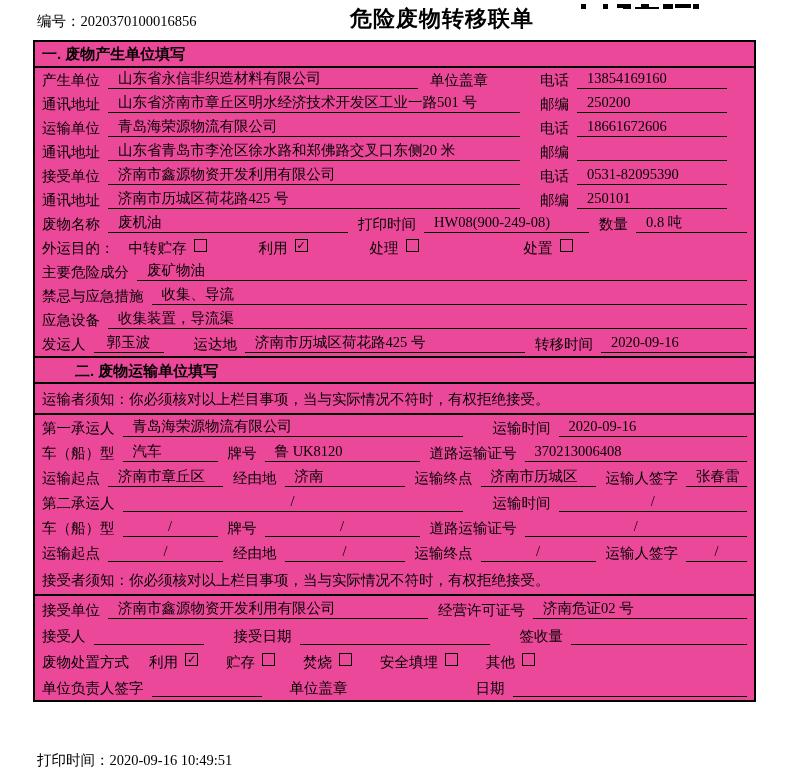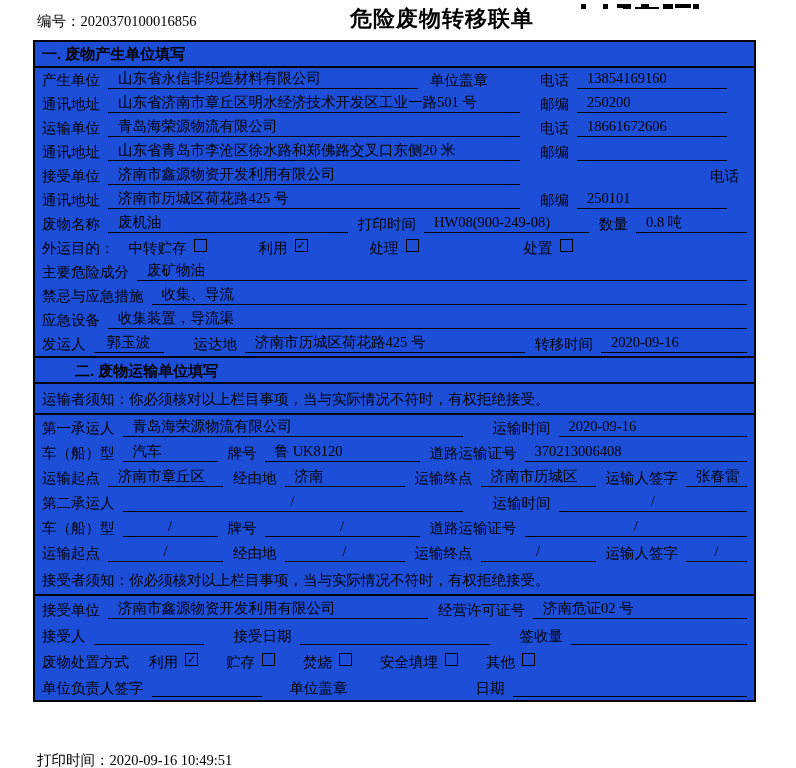--- a/index.html
+++ b/index.html
@@ -13,21 +13,21 @@
   }
   .serial { position:absolute; left:37px; top:12px; white-space:nowrap; }
   .title {
     position:absolute; left:88px; right:0; top:4px; text-align:center;
     font-size:22px; font-weight:bold; letter-spacing:1px;
     font-family:"Liberation Sans","DejaVu Sans",sans-serif;
   }
   .qr { position:absolute; left:581px; top:0; width:118px; height:9px; overflow:hidden; }
   .box {
     position:absolute; left:33px; top:40px; width:723px;
-    border:2px solid #000; background:#1d4ed8;
+    border:2px solid #000; background:#ec4899;
   }
   .sec-h {
     height:26px; line-height:23px; padding-left:7px;
     font-weight:bold; font-size:15px;
     font-family:"Liberation Sans","DejaVu Sans",sans-serif;
     border-bottom:2px solid #000;
   }
   .sec-h.mid { border-top:2px solid #000; height:28px; line-height:25px;padding-left:40px; }
   .notice { height:31px; line-height:30px; padding-left:7px; border-bottom:2px solid #000; white-space:nowrap; }
   .row { display:flex; align-items:flex-end; height:24px; padding:0 7px 3px 7px; }
@@ -115,20 +115,21 @@
     <span class="lbl">通讯地址</span>
     <span class="val w412">山东省青岛市李沧区徐水路和郑佛路交叉口东侧20 米</span>
     <span class="lbl mla">邮编</span>
     <span class="val rv"></span>
   </div>
 
   <div class="row">
     <span class="lbl">接受单位</span>
     <span class="val w412">济南市鑫源物资开发利用有限公司</span>
     <span class="lbl mla">电话</span>
+    <span class="val rv">0531-82095390</span>
   </div>
 
   <div class="row">
     <span class="lbl">通讯地址</span>
     <span class="val w412">济南市历城区荷花路425 号</span>
     <span class="lbl mla">邮编</span>
     <span class="val rv">250101</span>
   </div>
 
   <div class="row">

